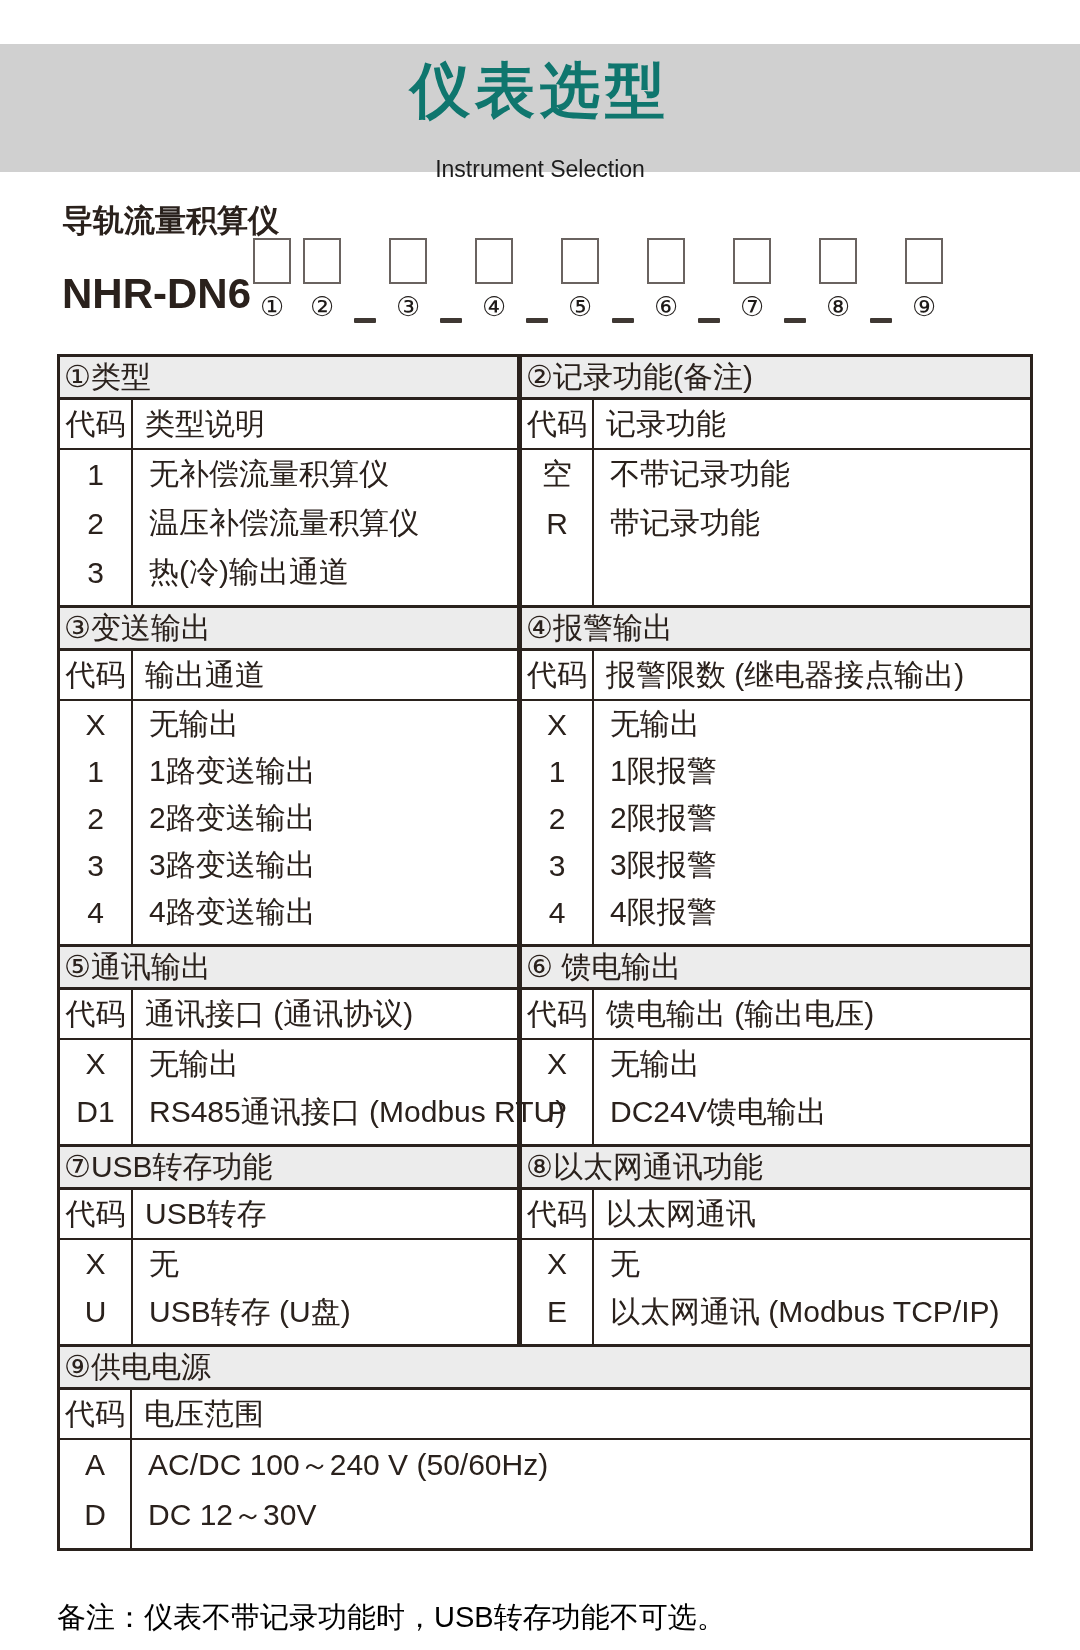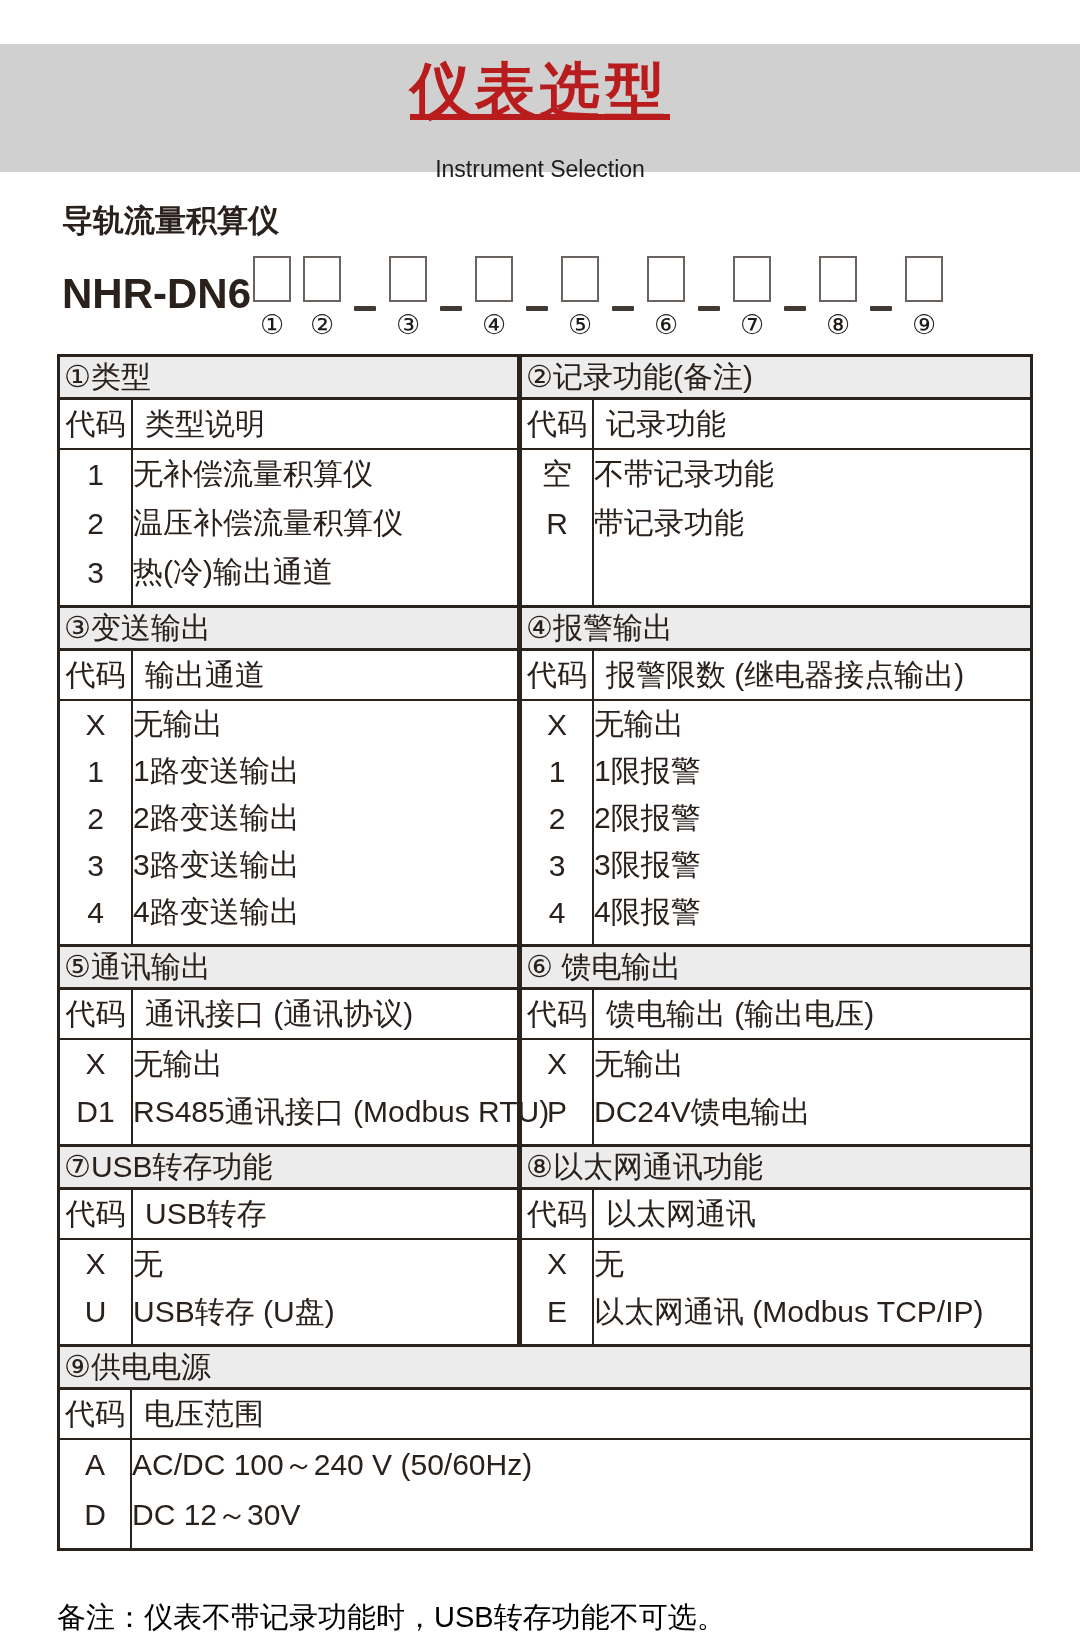--- a/index.html
+++ b/index.html
@@ -10,26 +10,26 @@
   }
   *{margin:0;padding:0;box-sizing:border-box;}
   html,body{width:1080px;height:1650px;background:#ffffff;
     font-family:"Liberation Sans","DejaVu Sans",sans-serif;color:var(--txt);}
   .page{position:relative;width:1080px;height:1650px;overflow:hidden;background:#fff;}
 
   
   .banner{position:absolute;left:0;top:44px;width:1080px;height:128px;
     background:var(--banbg);text-align:center;}
   .banner-title{margin-top:14px;font-size:60px;font-weight:bold;letter-spacing:5px;
-    line-height:66px;color:#b91c1c;text-decoration:underline;}
+    line-height:66px;color:#0f766e;}
   .banner-sub{font-size:23px;line-height:26px;color:#1c1c1c;margin-top:32px;}
 
   
   .product-name{position:absolute;left:62px;top:200px;font-size:31px;font-weight:700;}
-  .model-row{position:absolute;left:62px;top:246px;display:flex;align-items:center;}
+  .model-row{position:absolute;left:62px;top:228px;display:flex;align-items:flex-end;}
   .model-prefix{font-size:42px;font-weight:600;line-height:58px;letter-spacing:0;}
   .slot{display:flex;flex-direction:column;align-items:center;width:42px;}
   .slot + .slot{margin-left:8px;}
   .code-box{width:38px;height:46px;border:2px solid #6a6360;background:#fff;margin-top:10px;}
   .slot-num{margin-top:7px;font-size:27px;
     font-family:"Liberation Serif","DejaVu Serif","DejaVu Sans",serif;color:#1e1a18;}
   .dash{width:22px;height:5px;background:#3f3833;margin:30px 11px 0 11px;border-radius:1px;}
 
   
   .spec-table{position:absolute;left:57px;top:354px;width:976px;
@@ -50,21 +50,21 @@
     display:flex;align-items:center;justify-content:center;}
   .pane.right .code-h, .pane.full .code-h{width:72px;}
   .desc-h{flex:1;display:flex;align-items:center;padding-left:12px;white-space:nowrap;}
 
   .body{display:flex;align-items:stretch;}
   .code-col{width:73px;flex:none;border-right:2px solid var(--bc);
     display:flex;flex-direction:column;padding-bottom:8px;}
   .pane.right .code-col, .pane.full .code-col{width:72px;}
   .desc-col{flex:1;display:flex;flex-direction:column;padding-bottom:8px;}
   .ci{height:var(--ih,48px);display:flex;align-items:center;justify-content:center;}
-  .di{height:var(--ih,48px);display:flex;align-items:center;padding-left:0;white-space:nowrap;}
+  .di{height:var(--ih,48px);display:flex;align-items:center;padding-left:16px;white-space:nowrap;}
 
   .s12{--ih:49px;} .s34{--ih:47px;} .s56{--ih:48px;} .s78{--ih:48px;} .s9{--ih:50px;}
 
   
   .titles.full .title-cell{width:100%;}
   .pane.full{width:100%;display:flex;}
 
   
   .note{position:absolute;left:57px;top:1598px;font-size:29px;color:#000000;}
 </style>

